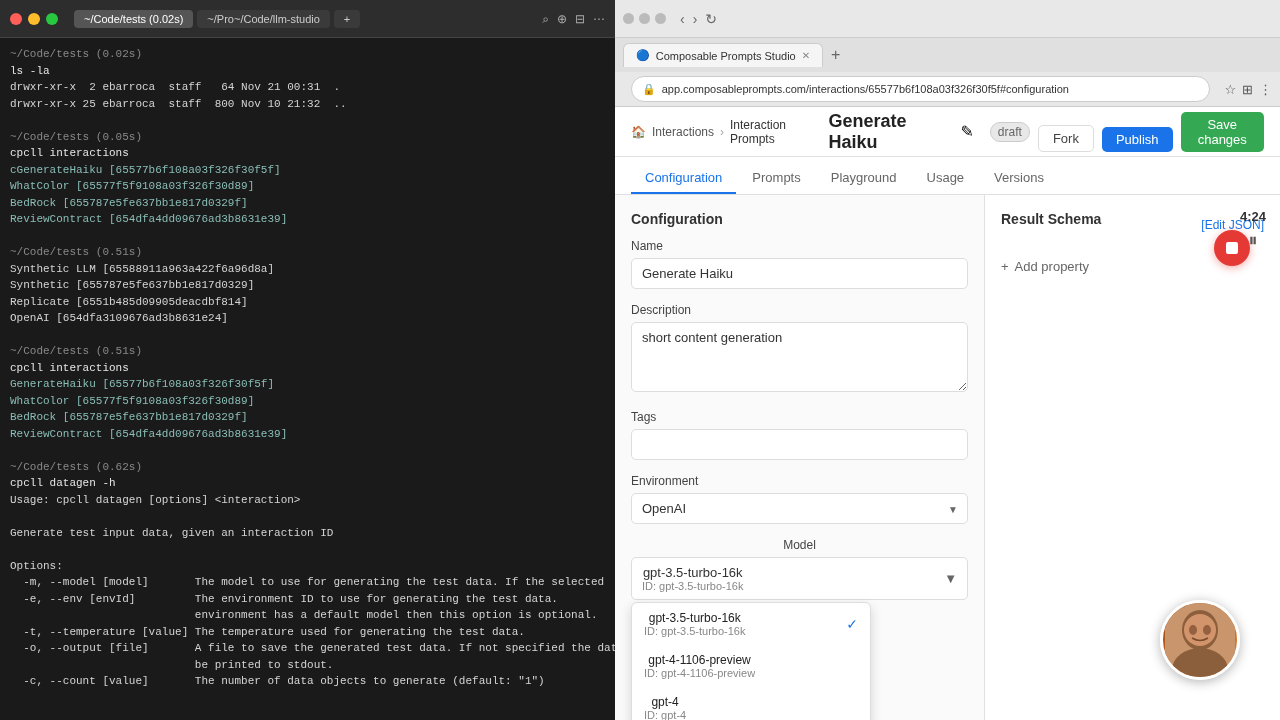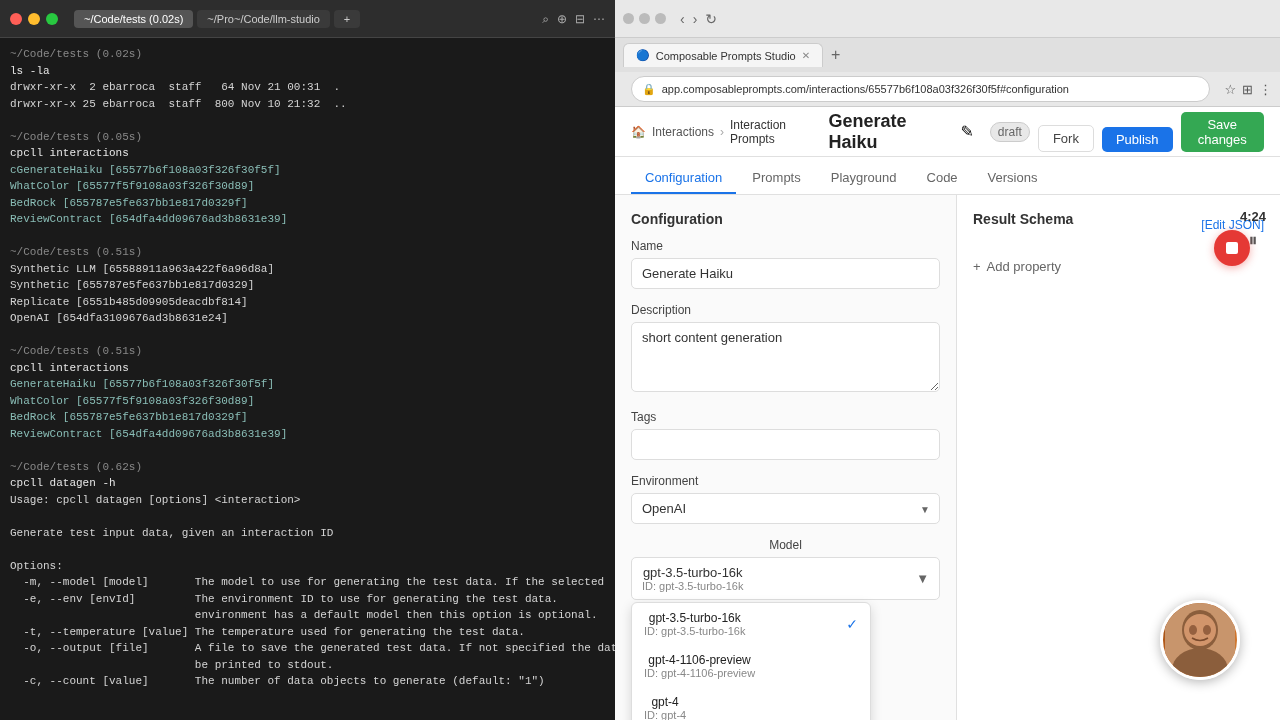--- a/index.html
+++ b/index.html
@@ -297,21 +297,21 @@
     }
 
     .config-panel {
       flex: 1;
       padding: 16px;
       overflow-y: auto;
       background: #fafafa;
     }
 
     .result-panel {
-      width: 324px;
+      width: 296px;
       padding: 16px;
       background: #fff;
       border-left: 1px solid #e0e0e0;
       overflow-y: auto;
     }
 
     .panel-title {
       font-size: 14px;
       font-weight: 600;
       color: #333;
@@ -627,21 +627,21 @@
       <button class="btn btn-ghost">Fork</button>
       <button class="btn btn-primary">Publish</button>
       <button class="btn btn-success">Save changes</button>
     </div>
   </div>
 
   <div class="app-tabs">
     <div class="app-tab active">Configuration</div>
     <div class="app-tab">Prompts</div>
     <div class="app-tab">Playground</div>
-    <div class="app-tab">Code</div>
+    <div class="app-tab">Usage</div>
     <div class="app-tab">Versions</div>
   </div>
 
   <div class="app-main">
 
     <div class="config-panel">
       <div class="panel-title">Configuration</div>
 
       <div class="form-group">
         <label class="form-label">Name</label>

